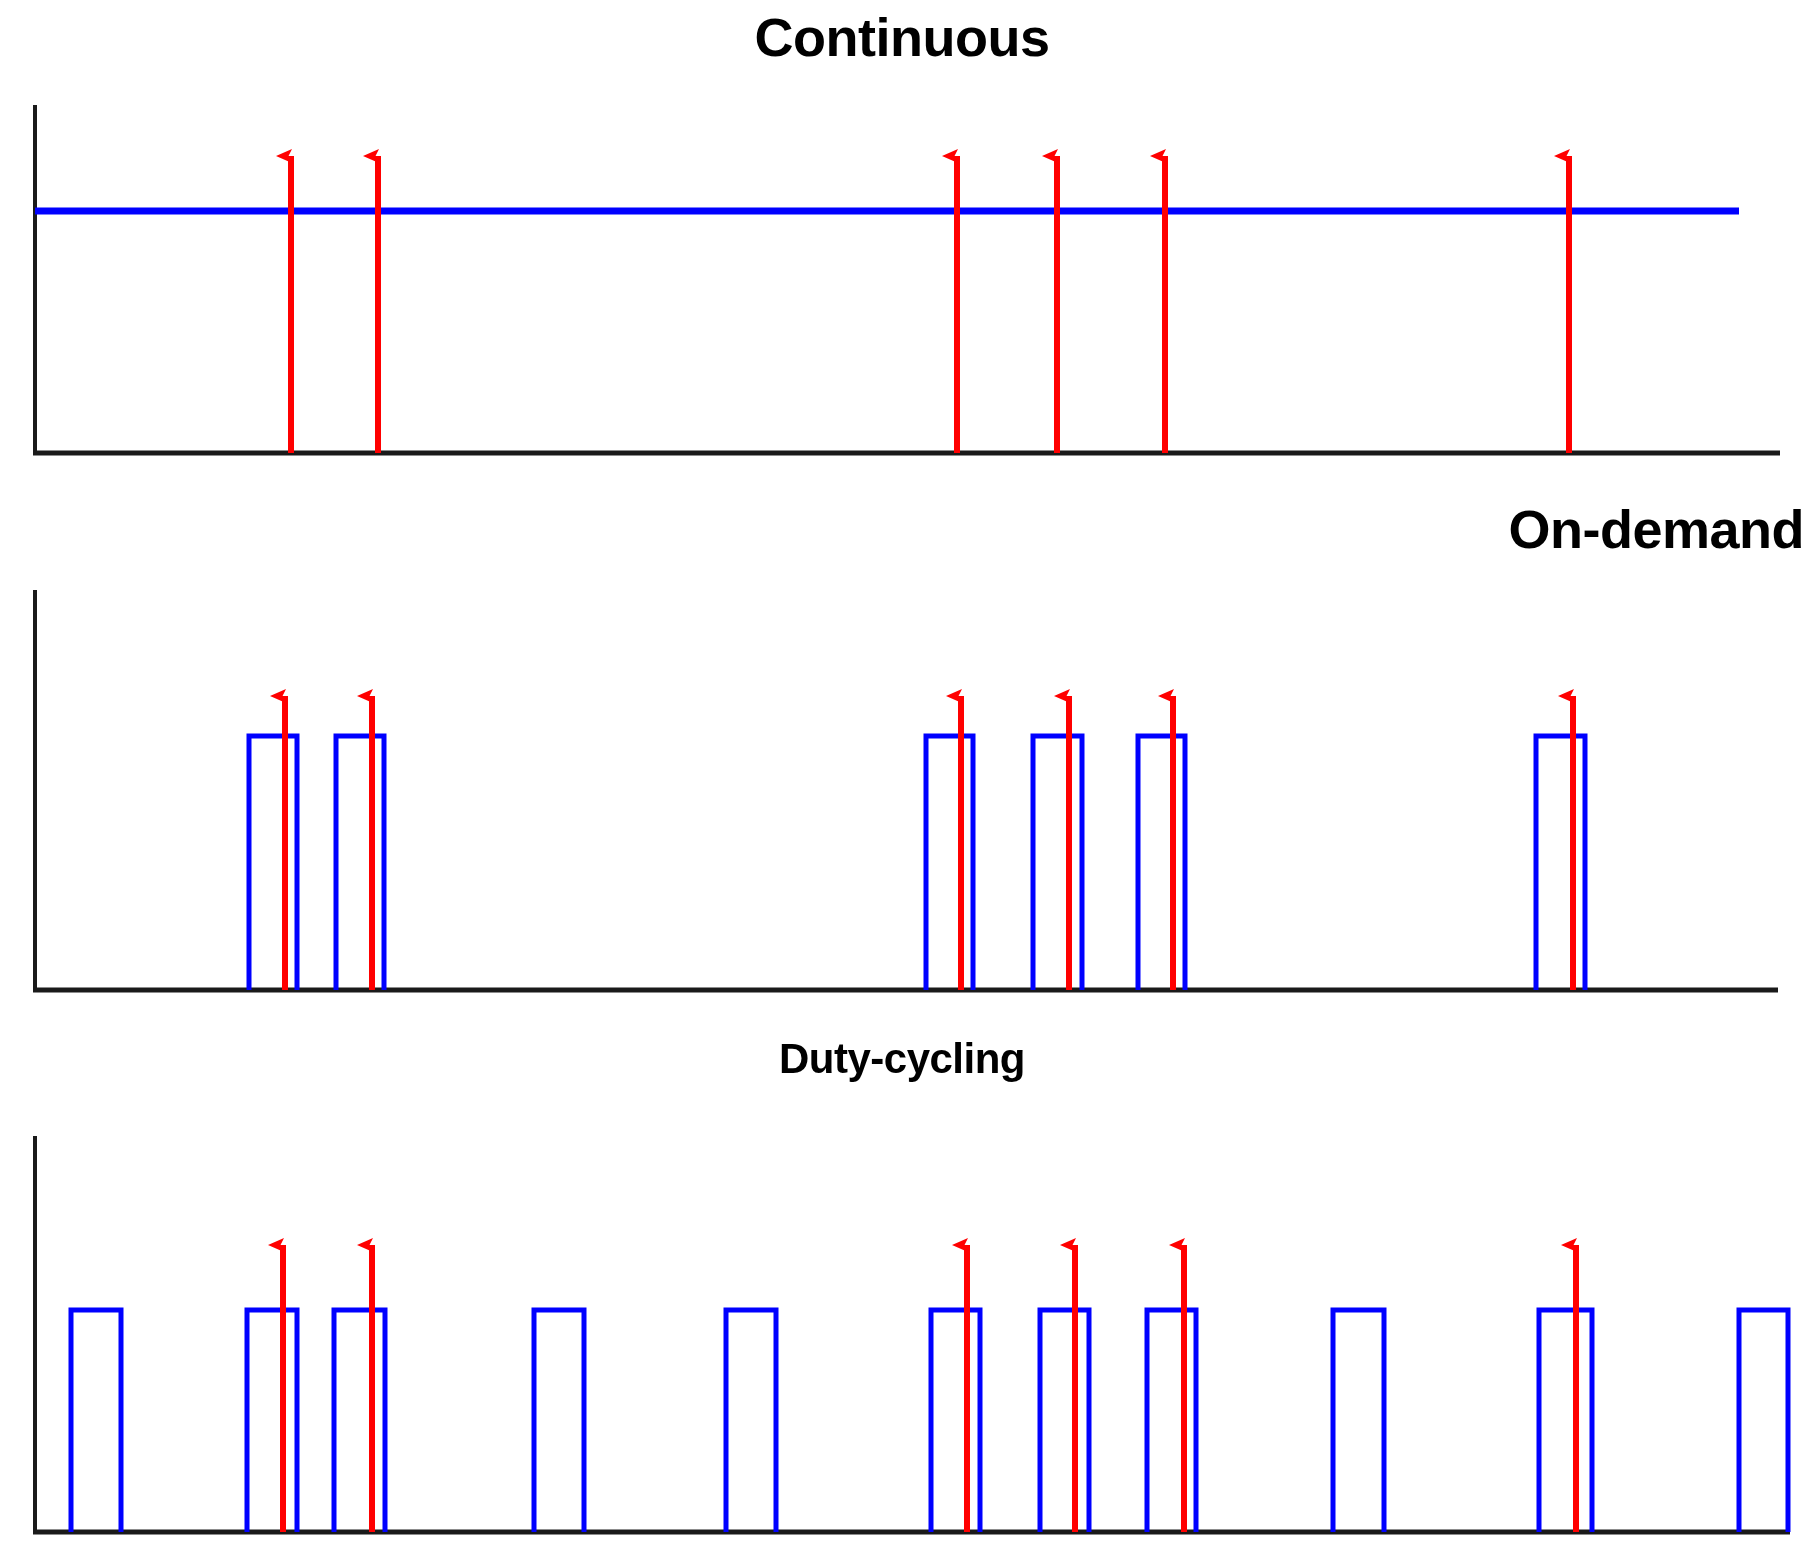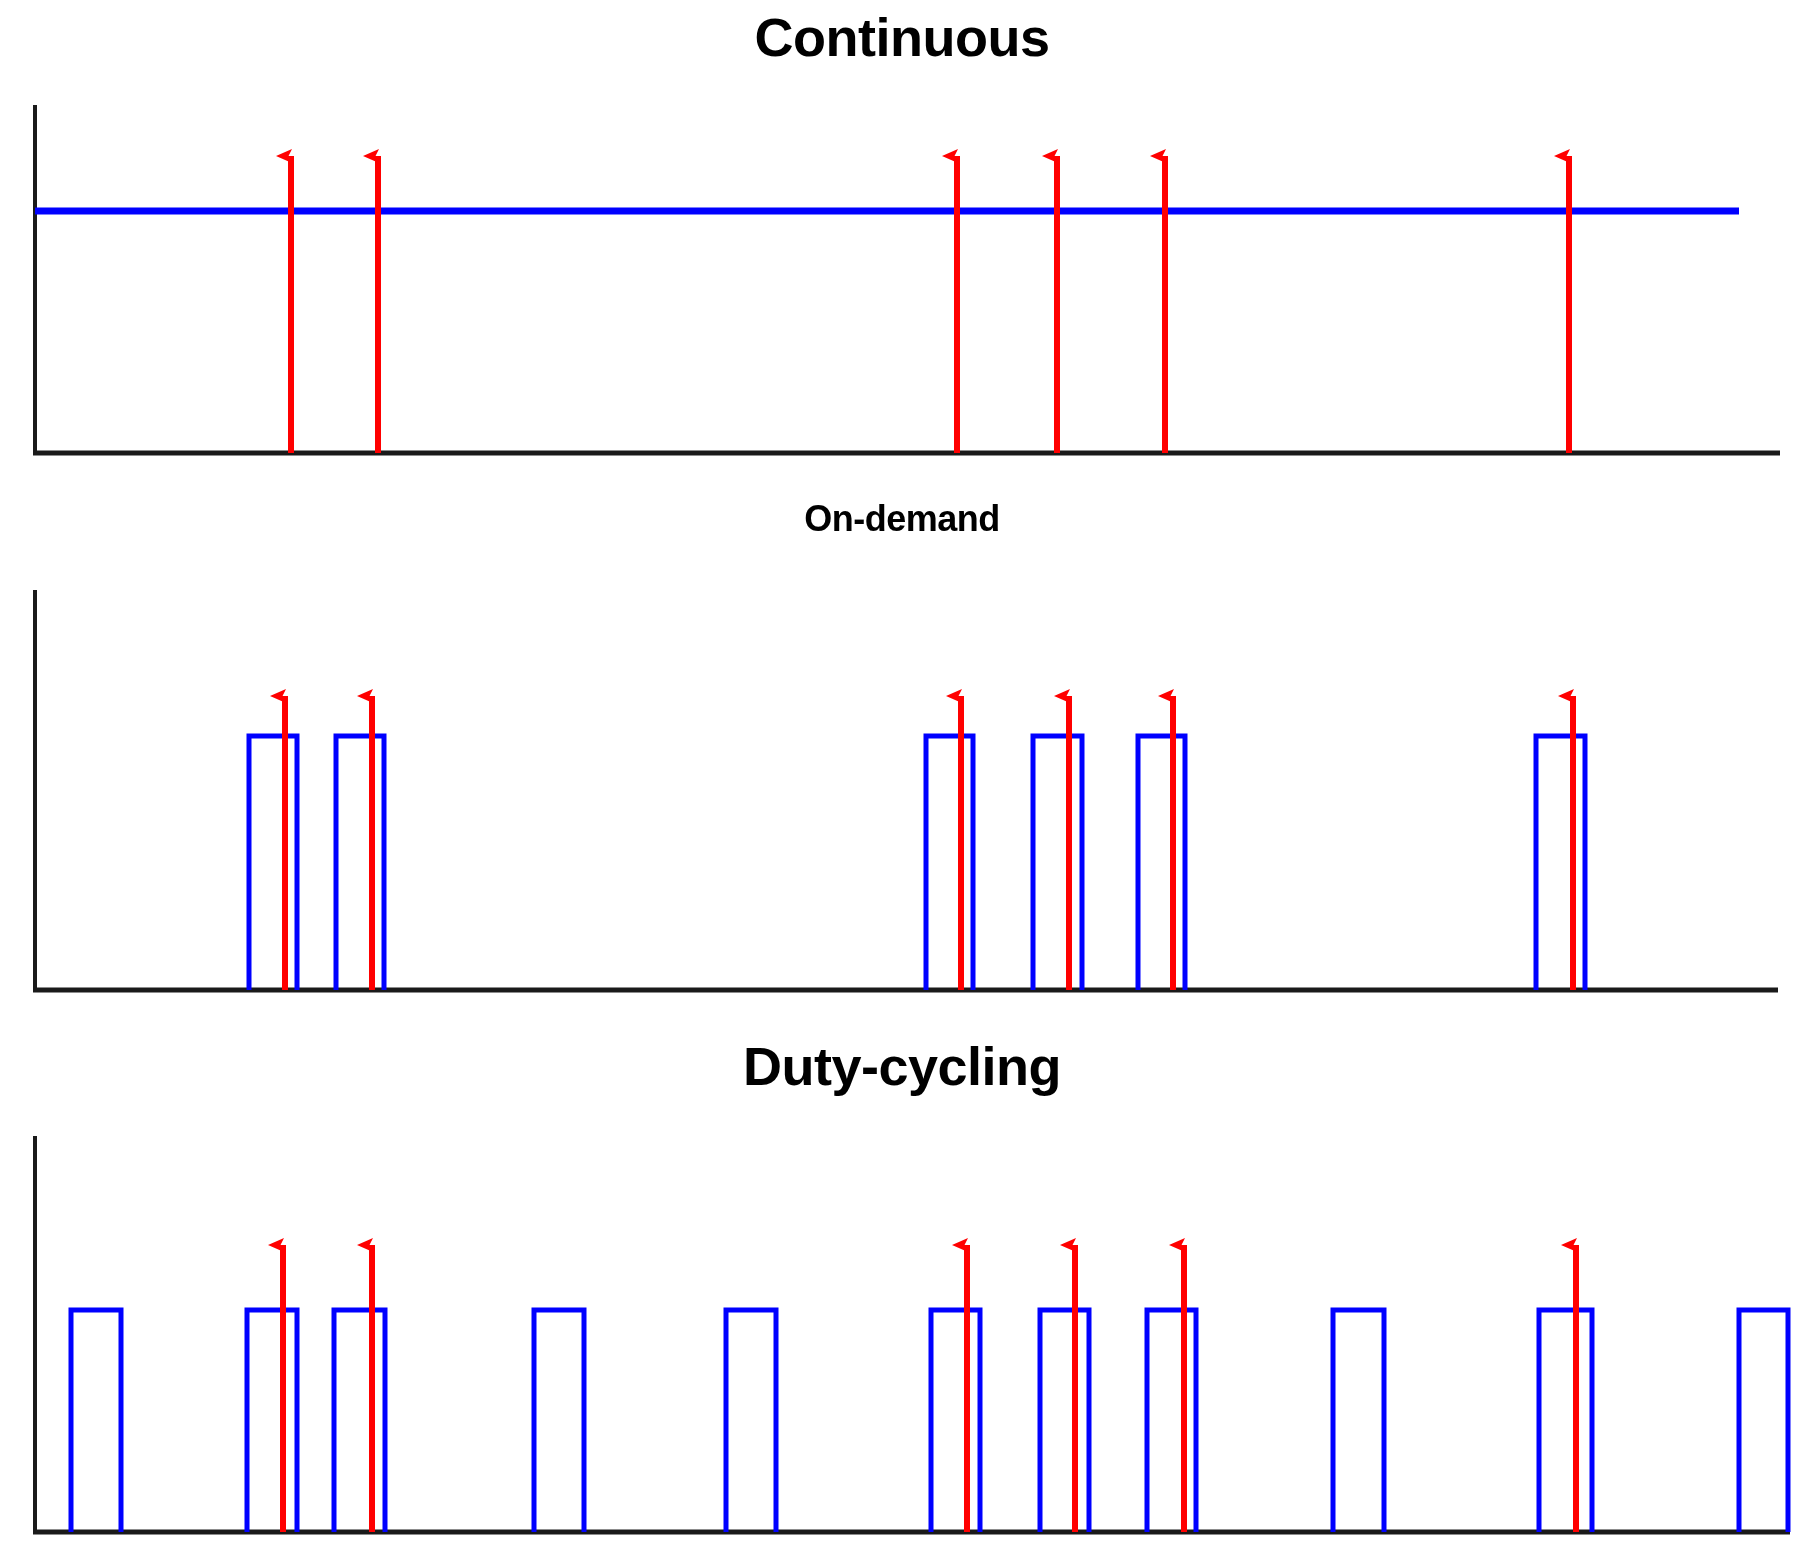--- a/index.html
+++ b/index.html
@@ -32,22 +32,22 @@
     position: absolute;
     left: 0;
     width: 1804px;
     text-align: center;
     font-weight: bold;
     color: #000000;
     letter-spacing: -0.5px;
     white-space: nowrap;
   }
   #title-continuous  { top: 6px;  font-size: 54px; }
-  #title-ondemand    { top: 18px; font-size: 36px; }
-  #title-dutycycling { top: 15px; font-size: 54px; }
+  #title-ondemand    { top: 18px; font-size: 54px; text-align: right; }
+  #title-dutycycling { top: 15px; font-size: 42px; }
 
   .panel-svg {
     position: absolute;
     left: 0;
     display: block;
   }
   #svg-continuous  { top: 90px;  }
   #svg-ondemand    { top: 100px; }
   #svg-dutycycling { top: 95px;  }
 </style>

